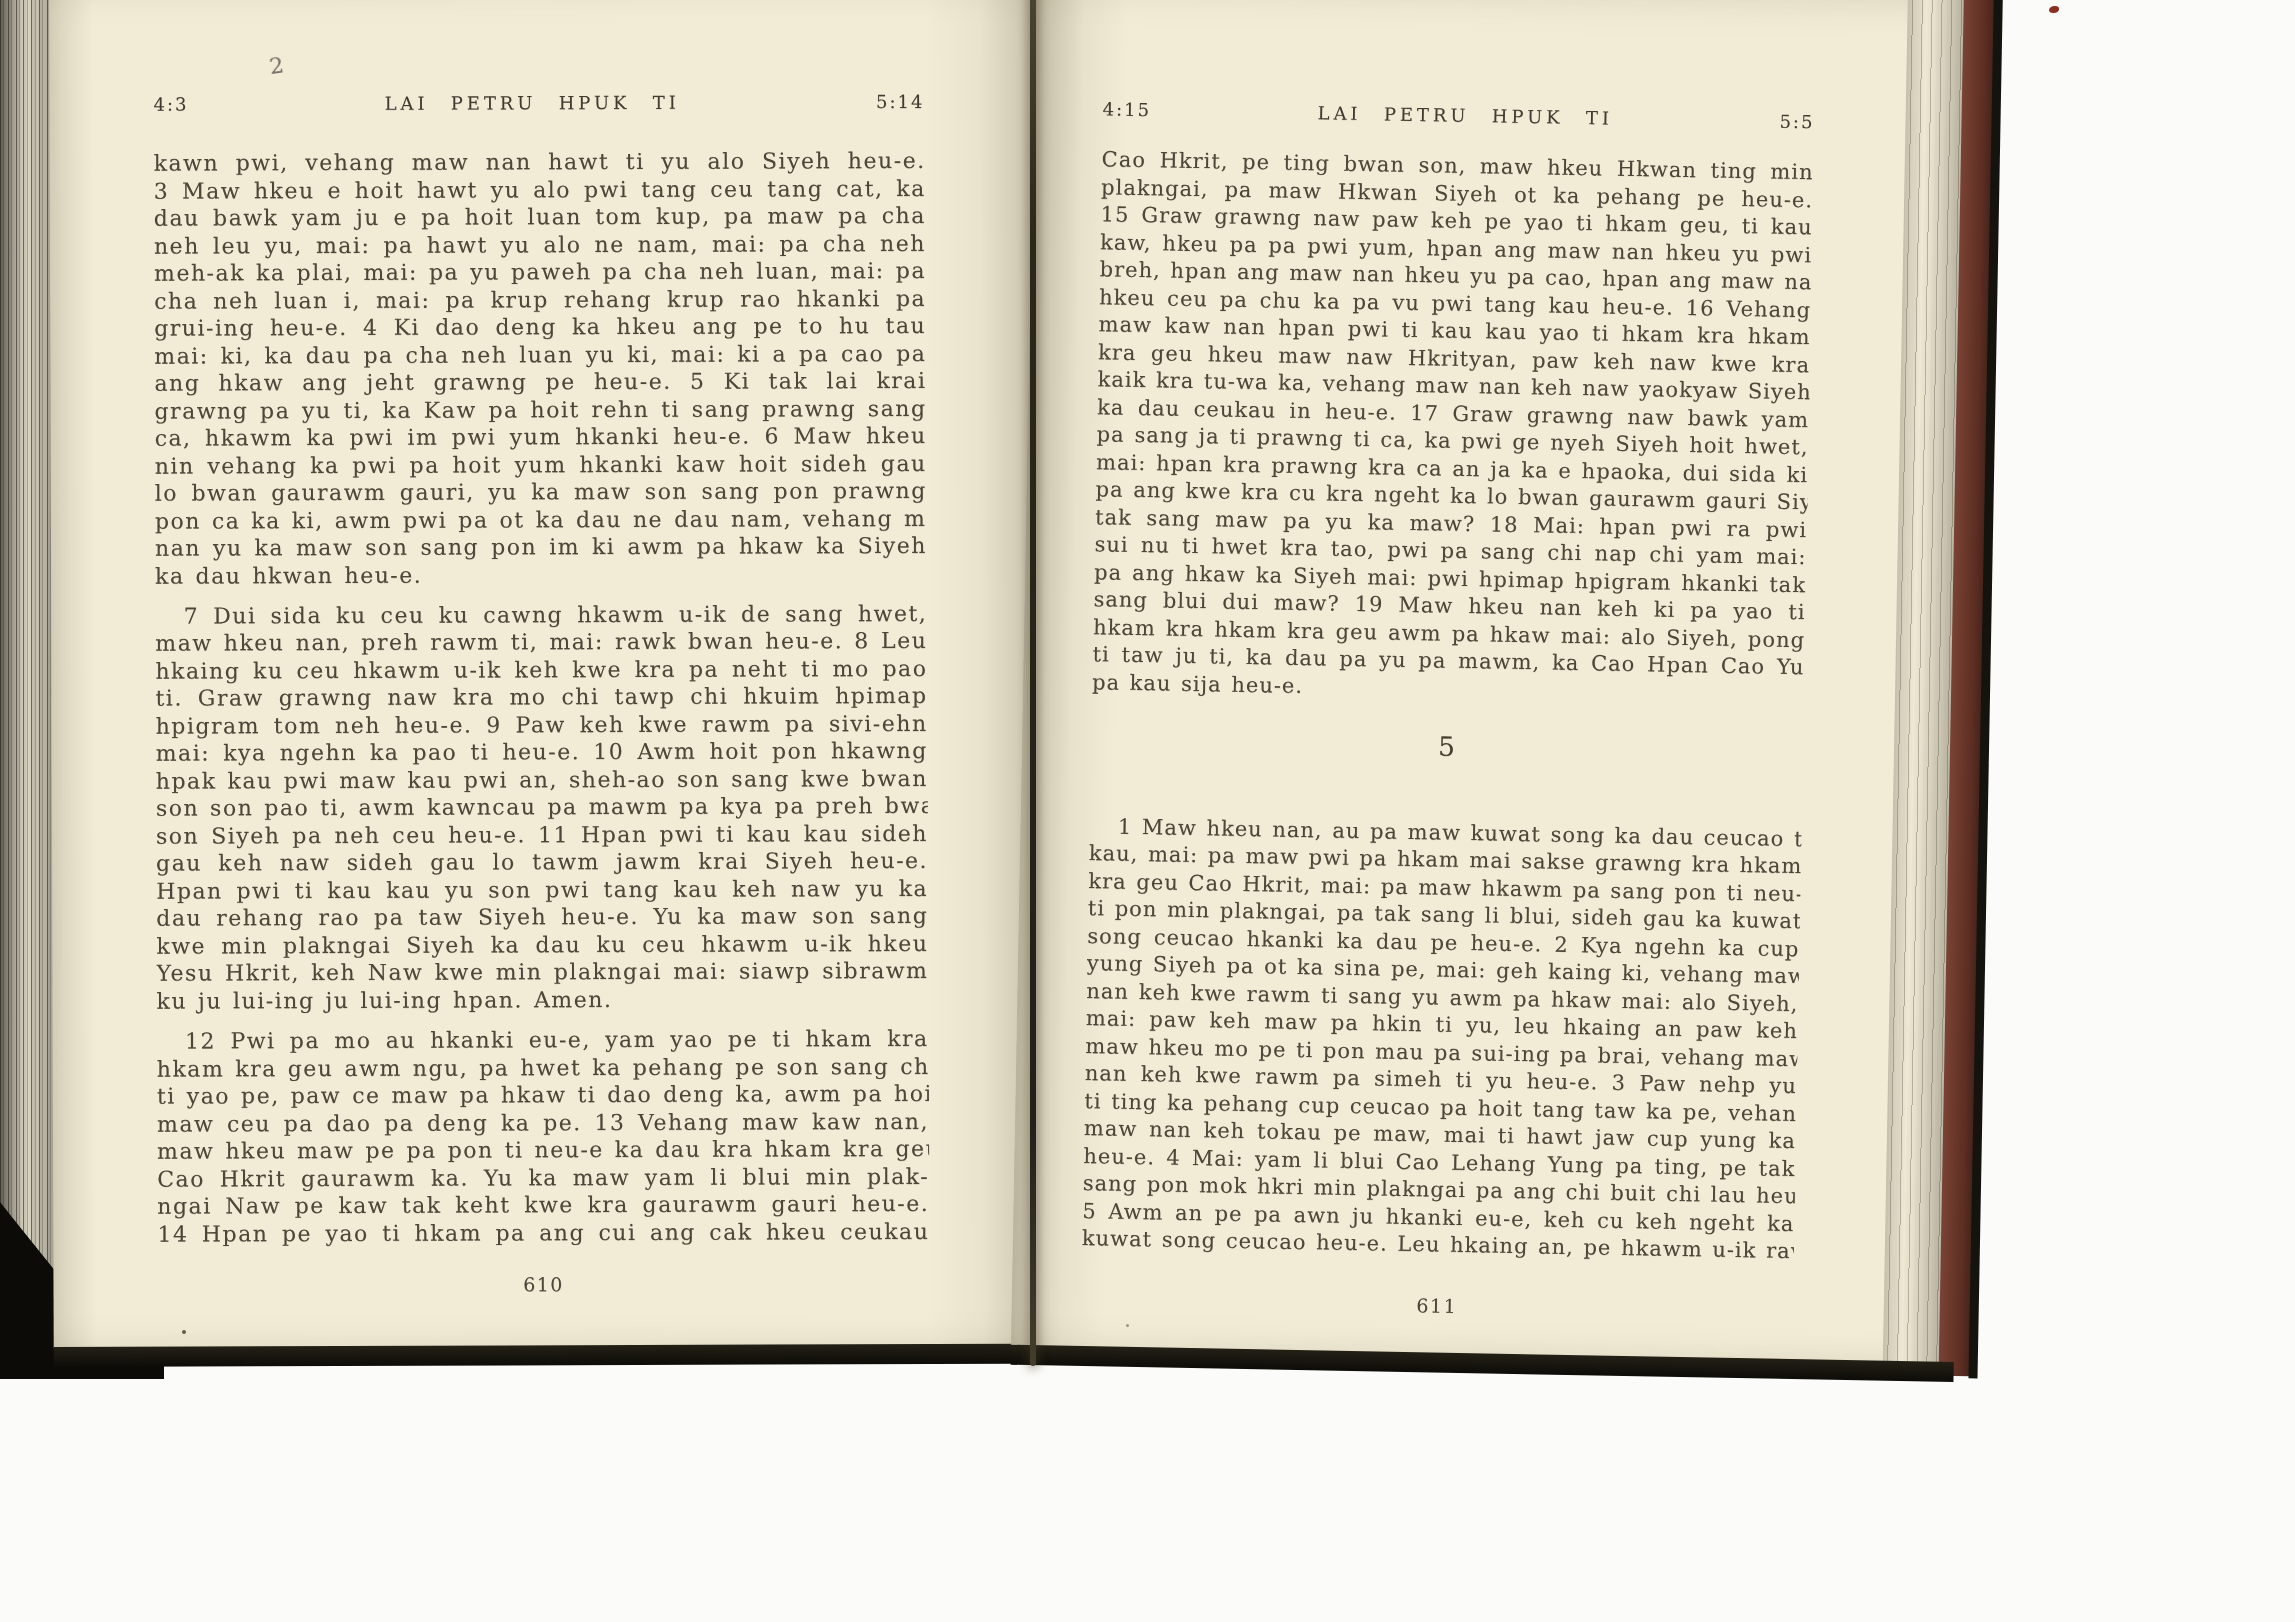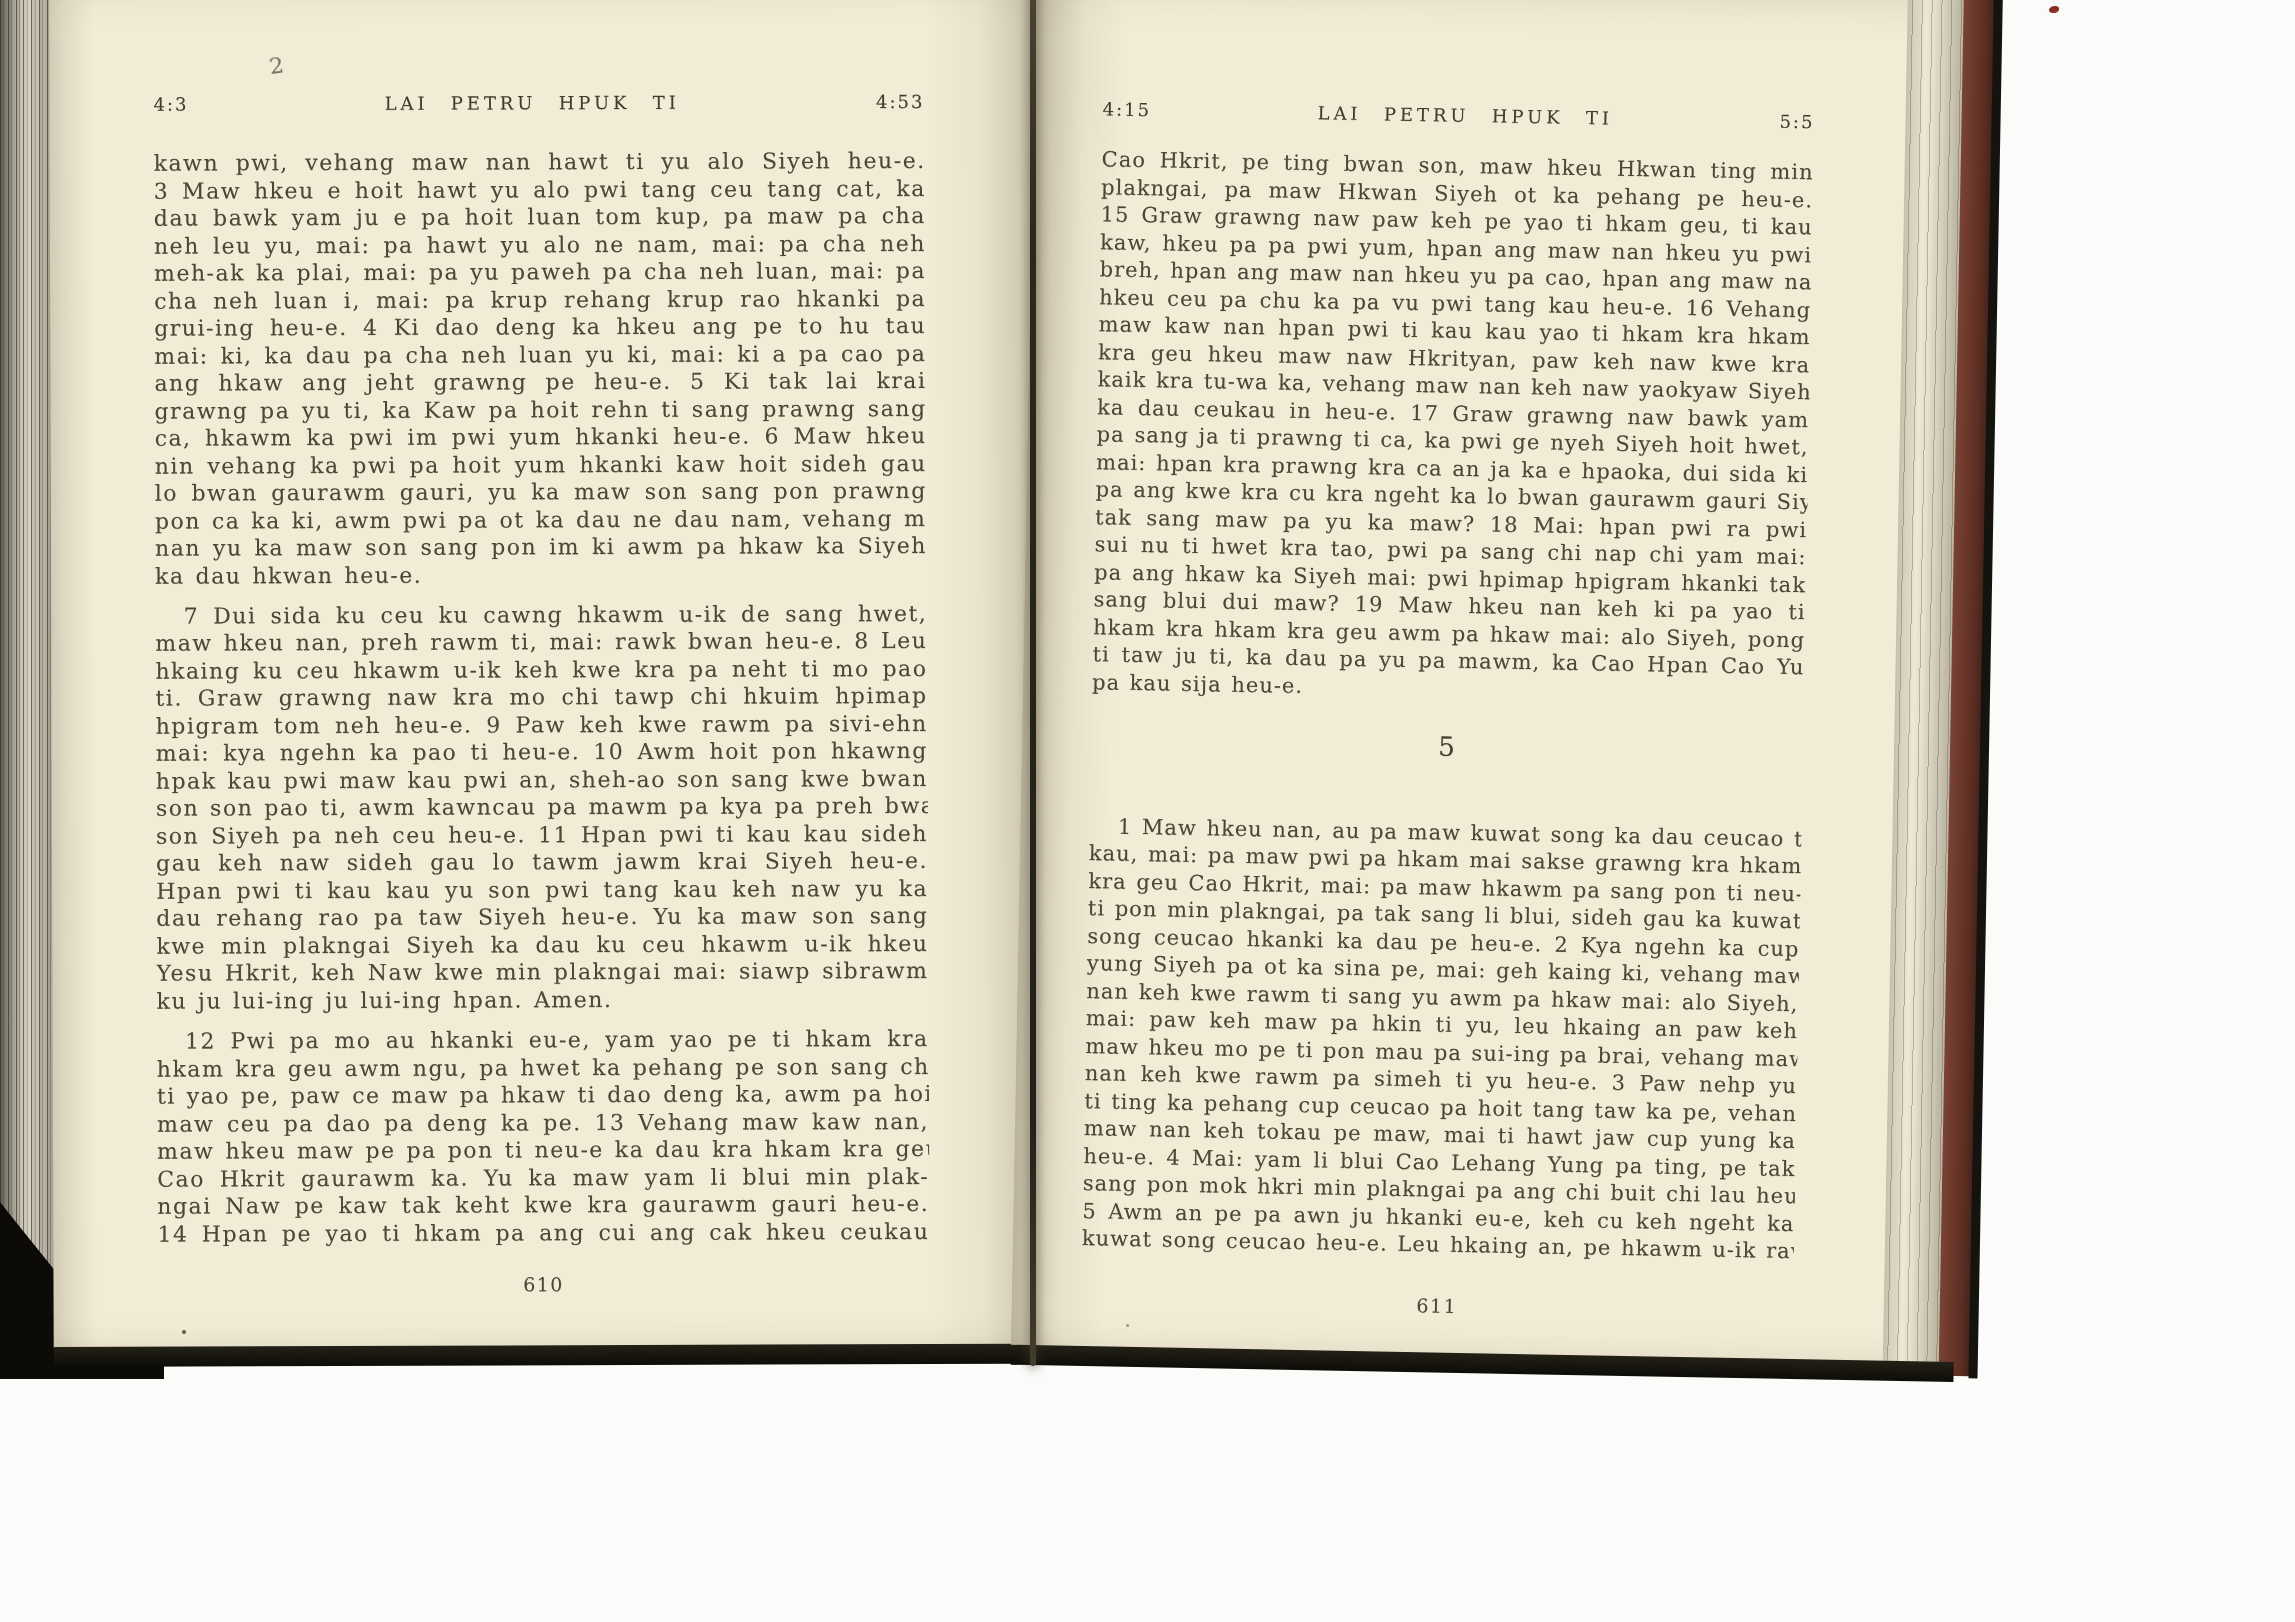--- a/index.html
+++ b/index.html
@@ -134,21 +134,21 @@
 
   <div class="page left-page">
     <div class="paper"></div>
     <div class="page-bottom-edge"></div>
 
     <div class="pencil-mark">2</div>
 
     <div class="page-header">
       <span>4:3</span>
       <span class="title">LAI PETRU HPUK TI</span>
-      <span>4:53</span>
+      <span>5:14</span>
     </div>
 
     <div class="body-text">
         <div class="paragraph">
           <div class="line">kawn pwi, vehang maw nan hawt ti yu alo Siyeh heu-e.</div>
           <div class="line">3 Maw hkeu e hoit hawt yu alo pwi tang ceu tang cat, ka</div>
           <div class="line">dau bawk yam ju e pa hoit luan tom kup, pa maw pa cha</div>
           <div class="line">neh leu yu, mai: pa hawt yu alo ne nam, mai: pa cha neh</div>
           <div class="line">meh-ak ka plai, mai: pa yu paweh pa cha neh luan, mai: pa</div>
           <div class="line">cha neh luan i, mai: pa krup rehang krup rao hkanki pa</div>

